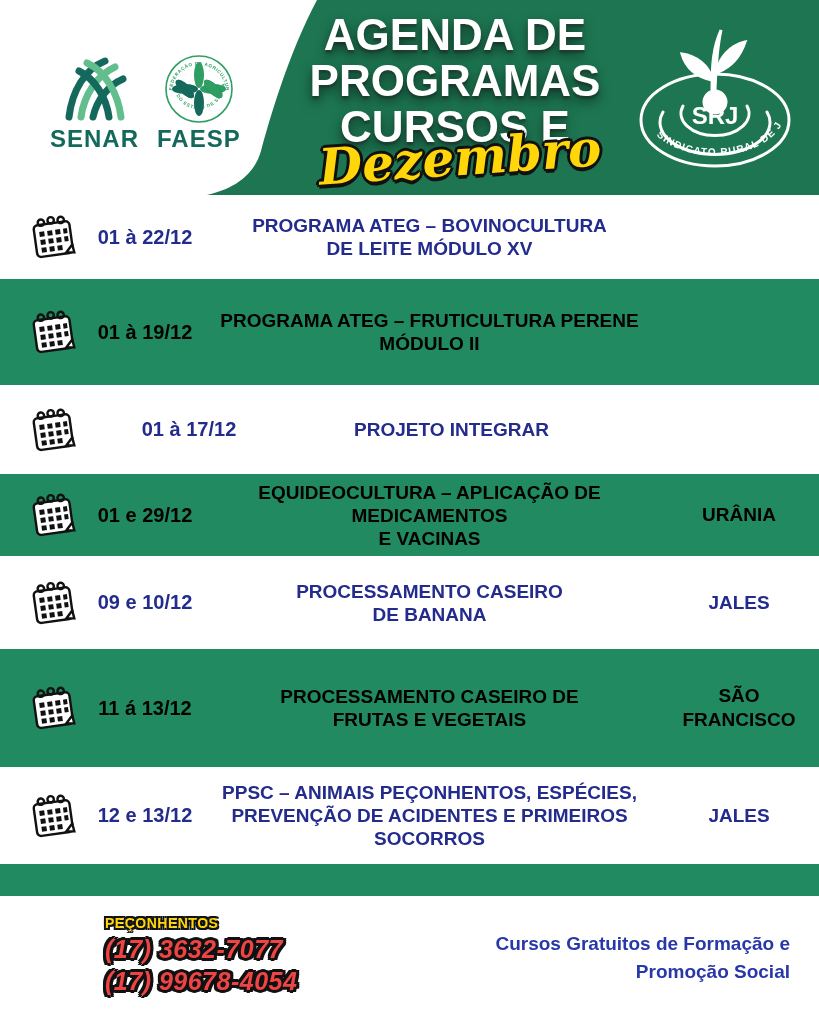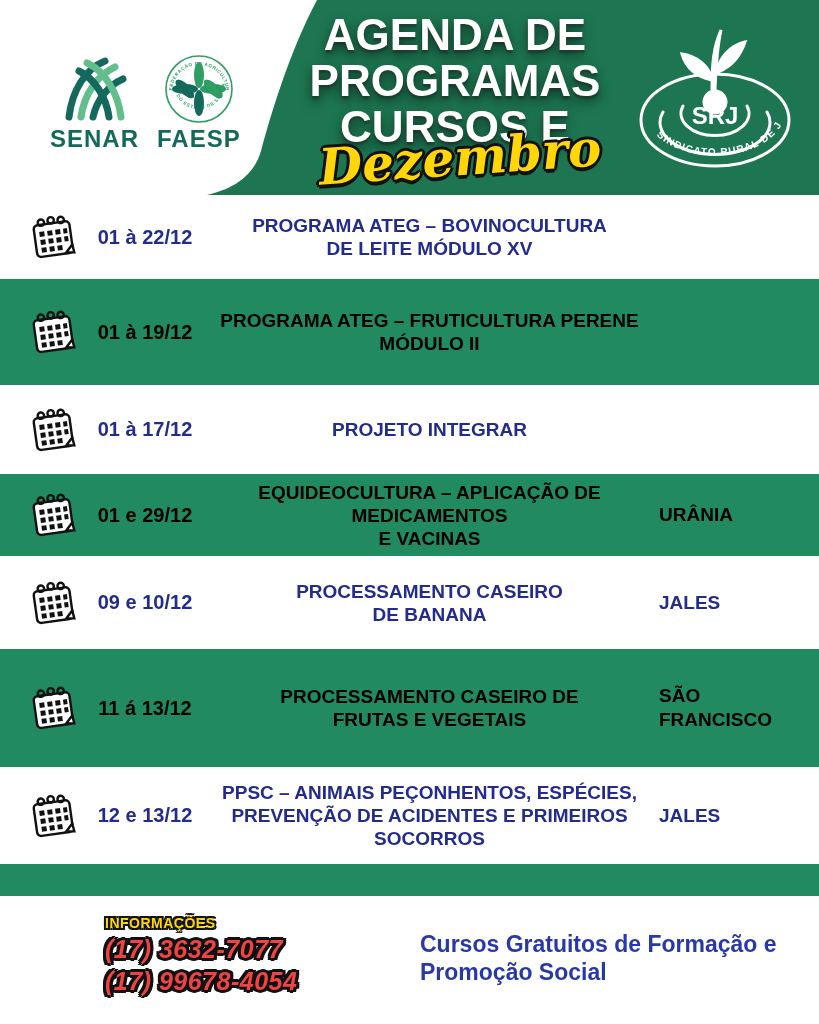--- a/index.html
+++ b/index.html
@@ -19,41 +19,41 @@
       font-family:"DejaVu Serif", serif; font-style:italic; font-weight:bold; font-size:50px;
       color:#FFD60A; transform:rotate(-4deg);
       text-shadow:-2px -2px 0 #111, 2px -2px 0 #111, -2px 2px 0 #111, 2px 2px 0 #111,
                   -3px 0 0 #111, 3px 0 0 #111, 0 -3px 0 #111, 0 4px 0 #111; }
   .srj-logo { position:absolute; right:24px; top:22px; }
 
   
   .rows { position:relative; width:719px; }
   .course-row { display:grid; grid-template-columns:90px 110px 1fr 160px; align-items:center; width:819px; background:#fff; }
   .course-row.green { background:#218A61; }
-  .r1{height:84px;} .r2{height:106px;} .r3{height:89px;} .r4{height:82px;}
+  .r1{height:84px;} .r2{height:106px;} .r3{height:89px;gap:44px;} .r4{height:82px;}
   .r5{height:93px;} .r6{height:118px;} .r7{height:97px;}
   .cell-icon { display:flex; justify-content:center; align-items:center; padding-left:18px; }
   .cal { transform:rotate(-8deg); }
   .cell-date { font-weight:bold; font-size:20px; color:#232B8C; text-align:center; white-space:nowrap; }
   .cell-title { font-weight:bold; font-size:19px; line-height:23px; color:#232B8C; text-align:center; white-space:pre-line; padding:0 6px; }
-  .cell-loc { font-weight:bold; font-size:19px; line-height:24px; color:#232B8C; white-space:pre-line; }
+  .cell-loc { font-weight:bold; font-size:19px; line-height:24px; color:#232B8C; text-align:center; white-space:pre-line; }
   .green .cell-date, .green .cell-title, .green .cell-loc { color:#000000; }
 
   .bottom-bar { width:819px; height:32px; background:#218A61; }
 
   
   .footer { position:relative; width:819px; height:128px; background:#fff; }
   .info-block { position:absolute; left:105px; top:18px; }
   .info-label { font-weight:bold; font-size:14px; letter-spacing:.5px; color:#FFD60A; display:inline-block;
       text-shadow:-2px -2px 0 #111, 2px -2px 0 #111, -2px 2px 0 #111, 2px 2px 0 #111, 0 2px 0 #111, 0 -2px 0 #111; }
   .phone { font-weight:bold; font-style:italic; font-size:25px; letter-spacing:.5px; color:#ef4444; margin-top:3px;
       text-shadow:-3px -2px 0 #111, 3px -2px 0 #111, -3px 2px 0 #111, 3px 2px 0 #111,
                   0 3px 0 #111, 0 -3px 0 #111, -3px 0 0 #111, 3px 0 0 #111; }
-  .tagline { position:absolute; left:420px; top:34px; width:370px; text-align:left;
-      font-weight:bold; font-size:23px; line-height:28px; color:#2838A8; white-space:pre-line; }
+  .tagline { position:absolute; left:420px; top:34px; width:370px; text-align:right;
+      font-weight:bold; font-size:19px; line-height:28px; color:#2838A8; white-space:pre-line; }
 </style>
 </head>
 <body>
 
 <div id="poster">
 
   <svg width="0" height="0" style="position:absolute">
     <defs>
       <g id="cal-def" stroke="#111" fill="none" stroke-width="2.4" stroke-linecap="round">
         <rect x="4" y="9" width="36" height="32" rx="4" fill="#fff"></rect>
@@ -237,21 +237,21 @@
 PREVENÇÃO DE ACIDENTES E PRIMEIROS
 SOCORROS</div>
       <div class="cell-loc">JALES</div>
     </div>
 
     <div class="bottom-bar"></div>
   </div>
 
   <div class="footer">
     <div class="info-block">
-      <span class="info-label">INFORMAÇÕES</span>
+      <span class="info-label">PEÇONHENTOS</span>
       <div class="phone">(17) 3632-7077</div>
       <div class="phone">(17) 99678-4054</div>
     </div>
     <div class="tagline">Cursos Gratuitos de Formação e
 Promoção Social</div>
   </div>
 
 </div>
 
 </body></html>

